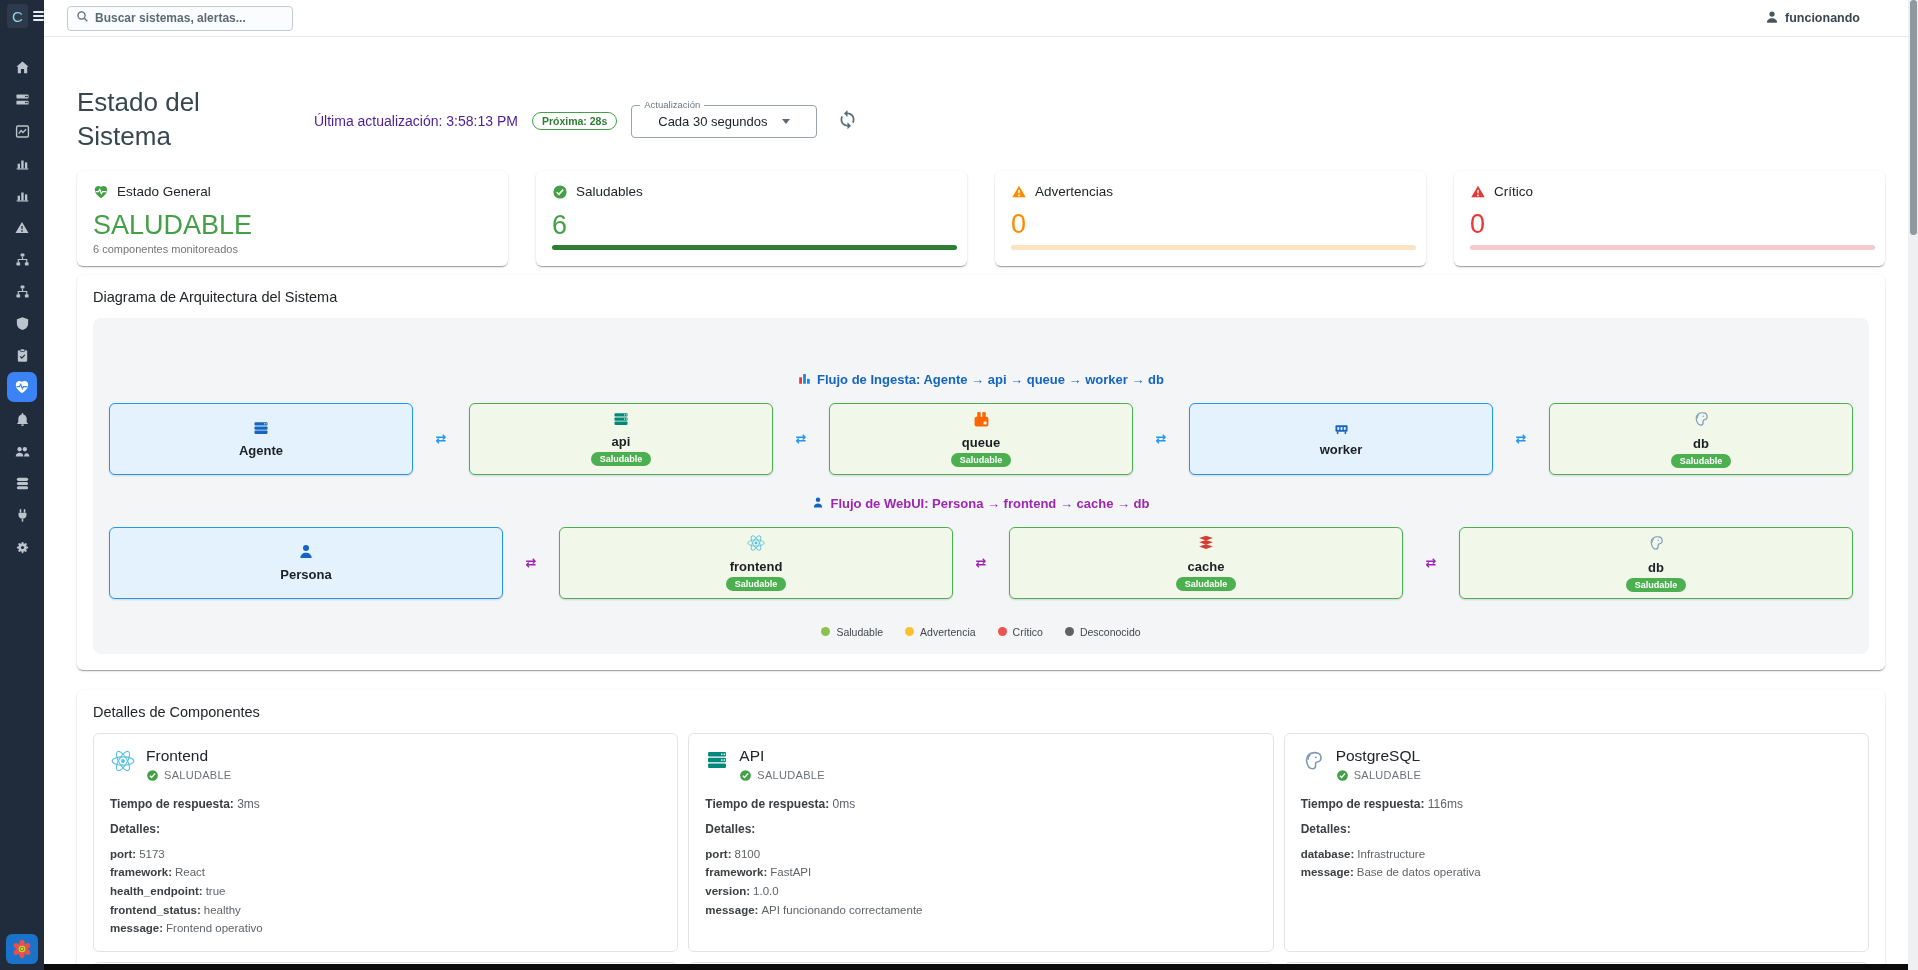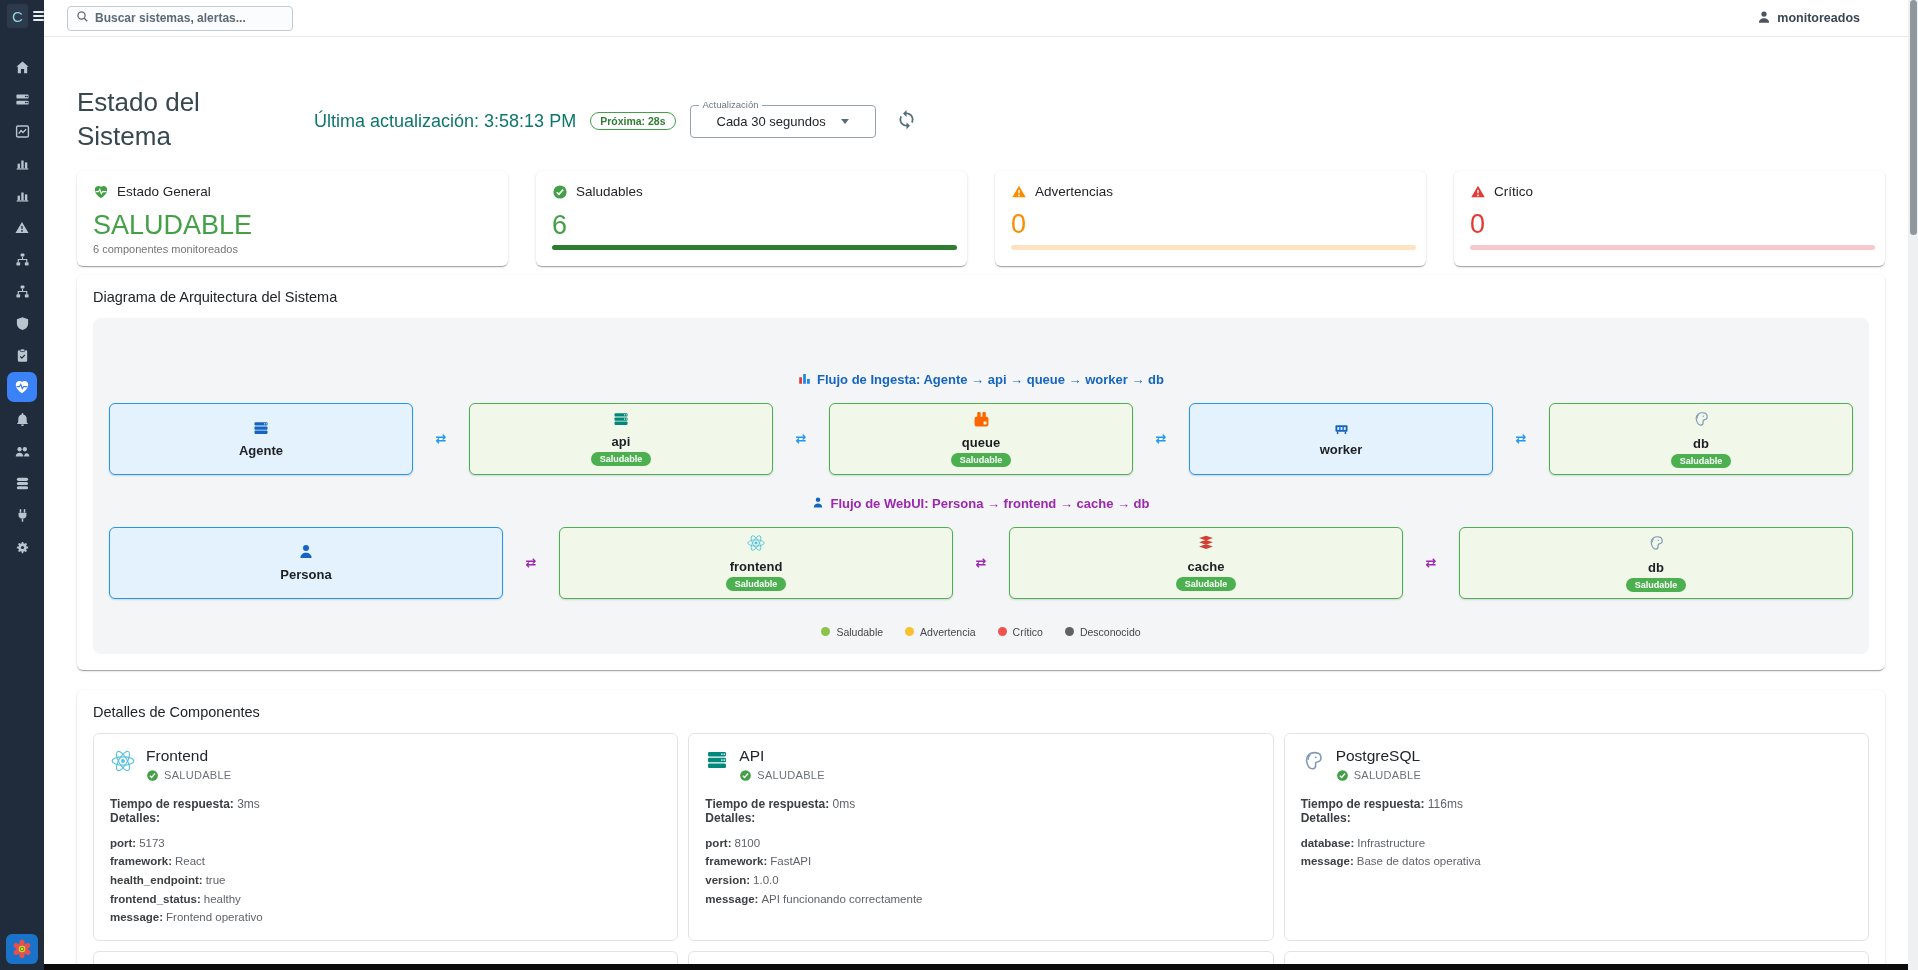--- a/index.html
+++ b/index.html
@@ -25,21 +25,21 @@
   .search input { border:0; outline:0; background:transparent; font-family:inherit; font-size:12px; font-weight:700; color:#42505c; width:100%; }
   .search input::placeholder { color:#5c6a76; font-weight:700; }
   .user { display:flex; align-items:center; gap:6px; font-size:12.5px; font-weight:700; color:#3c4653; cursor:pointer; }
 
   
   .main { position:absolute; left:44px; top:37px; right:0; bottom:0; background:#fff; padding:48px 33px 0 33px; }
 
   .page-head { display:flex; align-items:center; }
   .page-title { width:205px; font-size:26px; font-weight:400; color:#37474f; line-height:1.32; }
   .head-meta { display:flex; align-items:center; gap:14px; margin-left:32px; margin-top:4px; }
-  .upd-text { font-size:18px; color:#0f766e; }
+  .upd-text { font-size:14px; color:#4c1d95; }
   .next-badge { font-size:10.5px; font-weight:700; color:#2e7d32; border:1px solid #43a047; border-radius:10px; padding:2px 9px; }
   .select { position:relative; width:186px; height:33px; border:1px solid #99a3ac; border-radius:4px; display:flex; align-items:center; justify-content:space-between; padding:0 26px; cursor:pointer; background:#fff; }
   .sel-label { position:absolute; top:-7px; left:8px; background:#fff; padding:0 4px; font-size:9.5px; color:#6b7682; }
   .sel-value { font-size:13px; color:#212529; }
   .caret { width:0; height:0; border-left:4.5px solid transparent; border-right:4.5px solid transparent; border-top:5px solid #5f6a72; }
   .refresh-btn { border:0; background:transparent; cursor:pointer; display:flex; margin-left:6px; }
 
   
   .summary { display:grid; grid-template-columns:repeat(4,1fr); gap:28px; margin-top:17px; }
   .sum-card { position:relative; background:#fff; border-radius:6px; height:95px; padding:13px 16px; box-shadow:0 2px 1px -1px rgba(0,0,0,.2),0 1px 1px rgba(0,0,0,.14),0 1px 3px rgba(0,0,0,.12); }
@@ -73,21 +73,21 @@
   
   .components-card { margin-top:20px; background:#fff; border-radius:6px; padding:14px 16px; height:420px; box-shadow:0 2px 1px -1px rgba(0,0,0,.2),0 1px 1px rgba(0,0,0,.14),0 1px 3px rgba(0,0,0,.12); }
   .comp-grid { margin-top:13px; display:grid; grid-template-columns:repeat(3,1fr); gap:10px; }
   .comp { border:1px solid #e1e4e7; border-radius:6px; background:#fff; min-height:196px; padding:13px 16px; }
   .comp-head { display:flex; align-items:flex-start; gap:10px; }
   .comp-head svg { margin-top:2px; }
   .comp-title { font-size:15.5px; color:#212529; }
   .comp-status { display:flex; align-items:center; gap:5px; margin-top:2px; font-size:11px; color:#6b7177; letter-spacing:.3px; }
   .resp { margin-top:13px; font-size:12px; color:#5f6368; }
   .resp b, .kv b, .det-label { color:#3c4043; font-weight:700; }
-  .det-label { font-size:12px; }
+  .det-label { margin-top:11px; font-size:12px; }
   .kvs { margin-top:9px; }
   .kv { font-size:11.5px; color:#5f6368; line-height:1.62; }
   .kv b { margin-right:3px; }
 
   
   .bottom-strip { position:absolute; left:44px; right:10px; bottom:0; height:6px; background:#0b0b0b; z-index:40; }
   .scrollbar { position:absolute; right:0; top:0; bottom:0; width:10px; background:#eef0f2; z-index:50; }
   .scroll-thumb { position:absolute; top:0; left:1.5px; width:7px; height:235px; background:#8f979f; border-radius:4px; }
 </style>
 </head>
@@ -284,21 +284,21 @@
             <circle cx="6.8" cy="6.8" r="4.4" fill="none" stroke="#5c6a76" stroke-width="1.6"></circle>
             <path d="m10.2 10.2 3.6 3.6" stroke="#5c6a76" stroke-width="1.6"></path>
           </svg></span>
       <input type="text" placeholder="Buscar sistemas, alertas..." style="">
     </div>
     <div class="user">
       <span><svg width="14" height="14" viewBox="0 0 16 16">
             <circle cx="8" cy="4.6" r="3" fill="#4a5560"></circle>
             <path d="M2.2 14.5c0-3.4 2.6-5.2 5.8-5.2s5.8 1.8 5.8 5.2z" fill="#4a5560"></path>
           </svg></span>
-      <span>monitoreados</span>
+      <span>funcionando</span>
     </div>
   </header>
 
   <main class="main">
 
     <div class="page-head">
       <h1 class="page-title">Estado del Sistema</h1>
       <div class="head-meta">
         <span class="upd-text">Última actualización: 3:58:13 PM</span>
         <span class="next-badge">Próxima: 28s</span>

